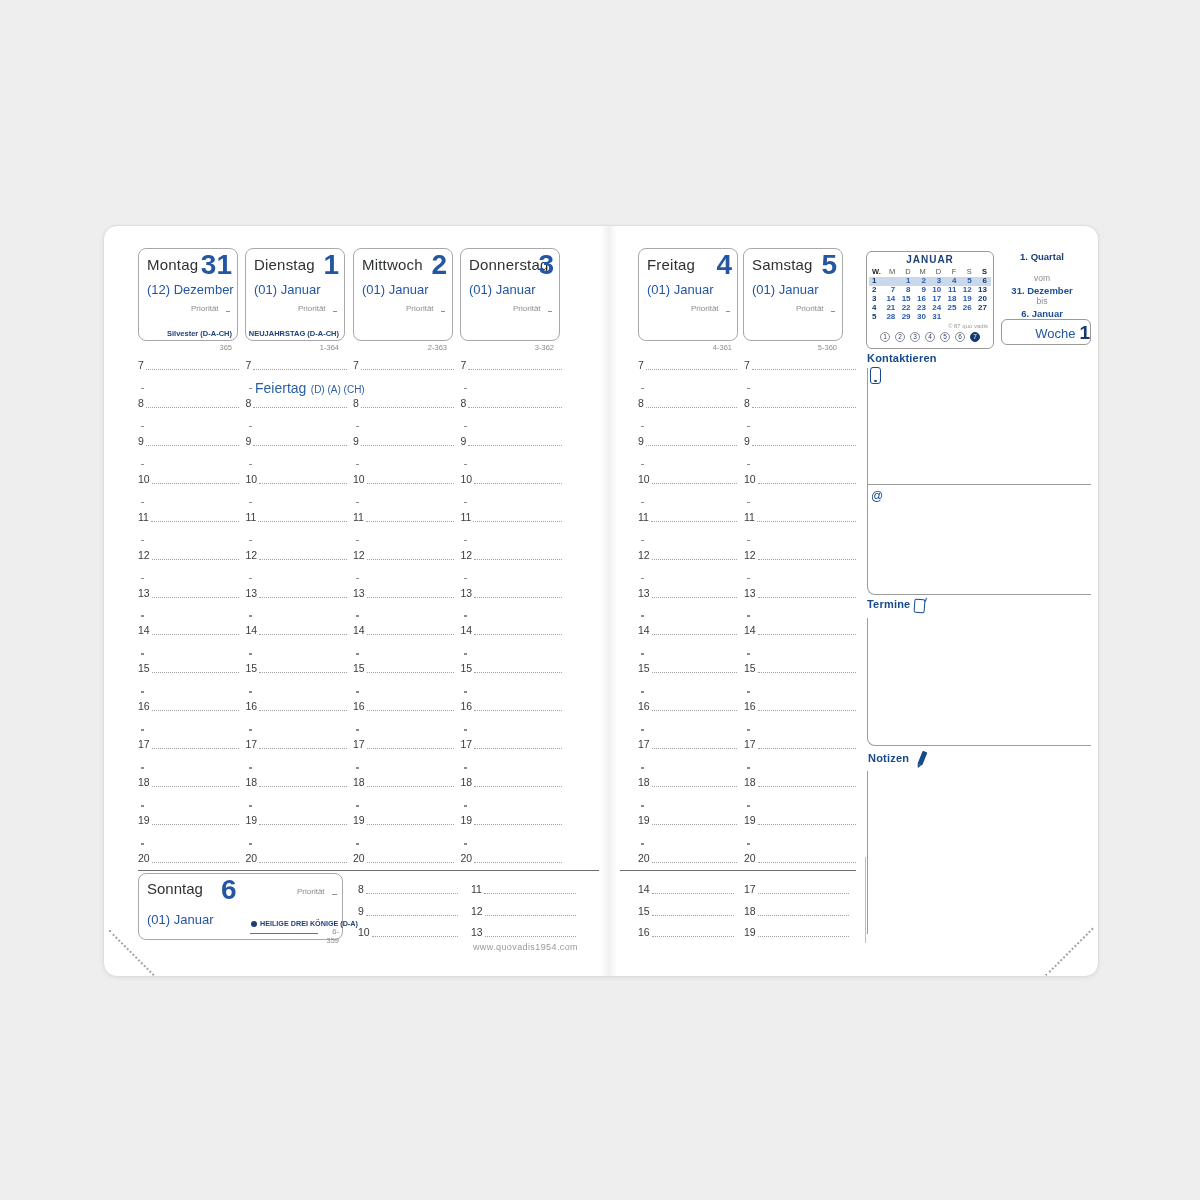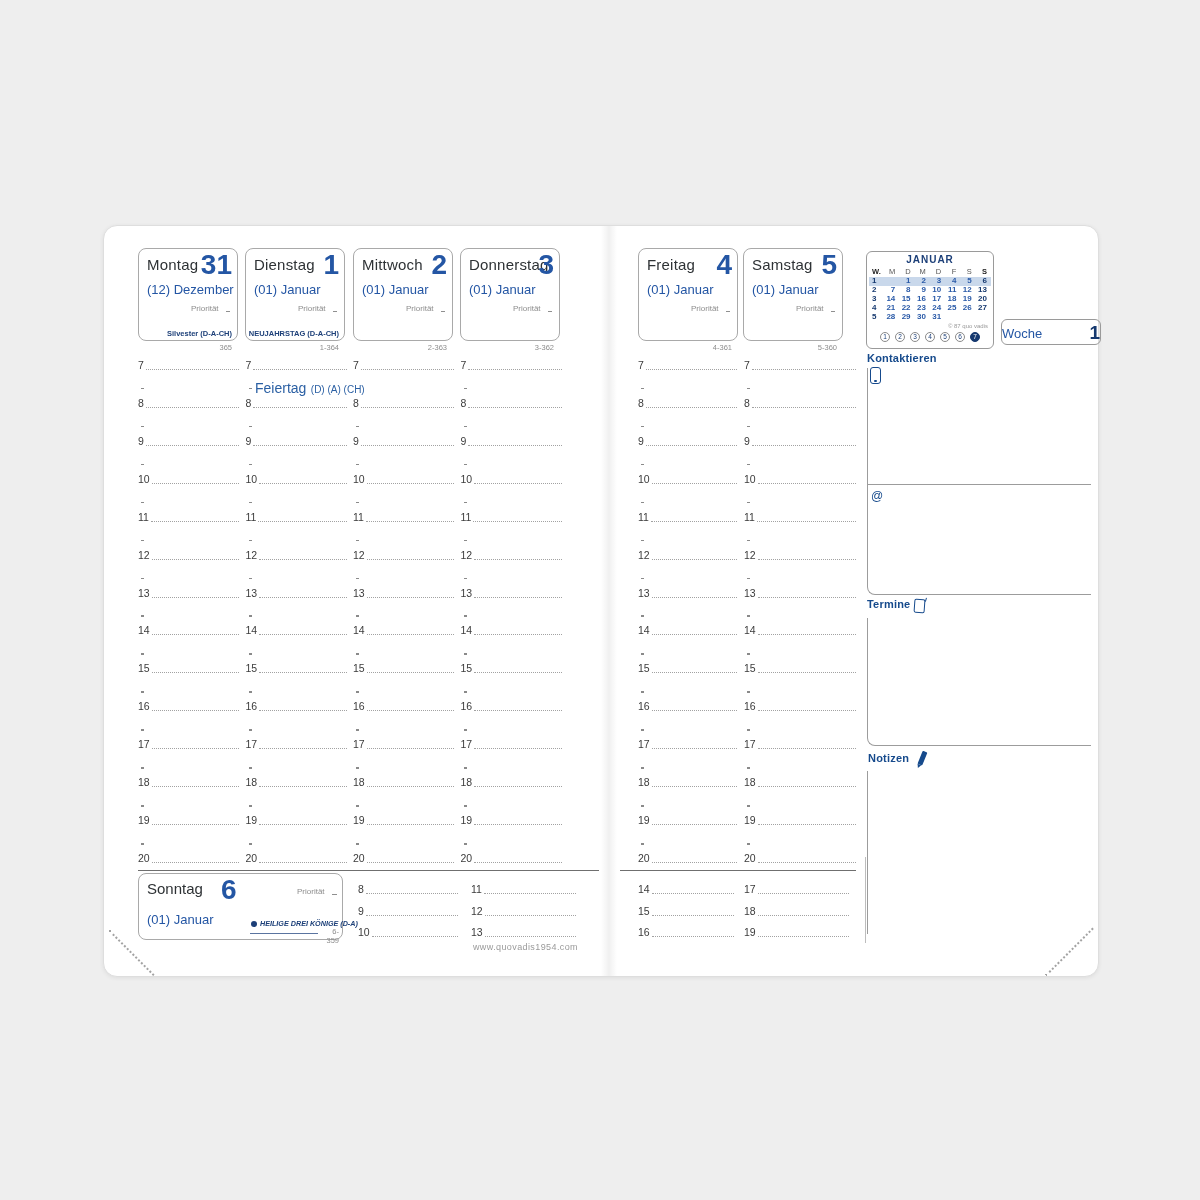--- a/index.html
+++ b/index.html
@@ -52,21 +52,21 @@
   .url{position:absolute;left:324px;top:716px;width:150px;text-align:right;font-size:9px;color:#9a9a9a;letter-spacing:0.4px;}
   
   .sunbox{
     position:absolute;left:34px;top:647px;width:205px;height:67px;
     border:1.2px solid #a9a9a9;border-radius:8px;background:#fff;box-sizing:border-box;
   }
   .sname{position:absolute;left:8px;top:6px;font-size:15px;color:#2e3235;}
   .snum{position:absolute;left:82px;top:0px;font-size:28px;font-weight:bold;color:#2456a4;}
   .smonth{position:absolute;left:8px;top:38px;font-size:13px;color:#2456a4;}
   .sprio{position:absolute;left:114px;top:11px;width:84px;display:flex;align-items:flex-end;height:11px;}
-  .sholiday{position:absolute;left:112px;top:45px;font-size:7.2px;font-weight:bold;color:#1c3f78;white-space:nowrap;font-style:italic;}
+  .sholiday{position:absolute;left:112px;top:45px;font-size:7.2px;font-weight:bold;color:#1c3f78;white-space:nowrap;}
   .sholiday .bullet{display:inline-block;width:6px;height:6px;border-radius:50%;background:#1c3f78;margin-right:3px;vertical-align:-1px;}
   .sline{position:absolute;left:111px;top:59px;width:68px;border-bottom:1px solid #5a74a0;}
   .sdaynum{position:absolute;left:182px;top:53px;width:18px;font-size:7.5px;color:#8d8d8d;text-align:right;}
   
   .minical{
     position:absolute;left:762px;top:25px;width:128px;height:98px;
     border:1.3px solid #9a9a9a;border-radius:6px;background:#fff;box-sizing:border-box;
   }
   .mc-title{position:absolute;left:0;right:0;top:2px;text-align:center;font-size:10px;font-weight:bold;color:#1c3f78;letter-spacing:1px;}
   .mc-grid{position:absolute;left:2px;right:2px;display:grid;grid-template-columns:15px repeat(7,1fr);}
@@ -86,23 +86,23 @@
     width:10px;height:10px;border-radius:50%;border:1px solid #8a8a8a;box-sizing:border-box;
     font-size:6.5px;line-height:8.5px;text-align:center;color:#1c3f78;background:#fff;
   }
   .circ:last-of-type{background:#16396f;border-color:#16396f;color:#fff;}
   
   .quartal{position:absolute;left:893px;top:25px;width:90px;text-align:center;}
   .q-title{font-size:9.5px;font-weight:bold;color:#1c3f78;margin-bottom:11px;}
   .q-vom,.q-bis{font-size:8.5px;color:#8d8d8d;line-height:11.5px;}
   .q-from,.q-to{font-size:9.5px;font-weight:bold;color:#1d4c93;line-height:11.5px;}
   .wochebox{
-    position:absolute;left:897px;top:93px;width:100px;height:26px;
+    position:absolute;left:897px;top:93px;width:90px;height:26px;
     border:1.2px solid #9a9a9a;border-radius:6px;box-sizing:border-box;
-    display:flex;align-items:flex-end;justify-content:space-between;padding-bottom:3px;gap:4px;
+    display:flex;align-items:flex-end;justify-content:flex-end;padding-bottom:3px;gap:4px;
   }
   .w-label{font-size:13px;color:#2456a4;line-height:15px;}
   .w-num{font-size:19px;font-weight:bold;color:#16396f;line-height:17px;}
   
   .sb-label{position:absolute;font-size:11px;font-weight:bold;color:#164a8c;letter-spacing:0.2px;}
   .sb-box{position:absolute;left:763px;width:224px;border-left:1px solid #9c9c9c;border-bottom:1px solid #9c9c9c;border-bottom-left-radius:8px;box-sizing:border-box;}
   .kontakt-box{top:142px;height:227px;}
   .kontakt-div{position:absolute;left:763px;top:258px;width:224px;border-top:1px solid #9c9c9c;}
   .at-sign{position:absolute;left:767px;top:263px;font-size:12px;color:#164a8c;}
   .termine-box{top:392px;height:128px;}
@@ -782,20 +782,27 @@
         <span class="circ">4</span>
 
         <span class="circ">5</span>
 
         <span class="circ">6</span>
 
         <span class="circ">7</span>
       </div>
   </div>
 
+  <div class="quartal">
+    <div class="q-title">1. Quartal</div>
+    <div class="q-vom">vom</div>
+    <div class="q-from">31. Dezember</div>
+    <div class="q-bis">bis</div>
+    <div class="q-to">6. Januar</div>
+  </div>
   <div class="wochebox">
     <span class="w-label">Woche</span>
     <span class="w-num">1</span>
   </div>
 
   <div class="sb-label" style="left:763px;top:126px;">Kontaktieren</div>
   <div class="phone-icon"></div>
   <div class="sb-box kontakt-box"></div>
   <div class="kontakt-div"></div>
   <div class="at-sign">@</div>

